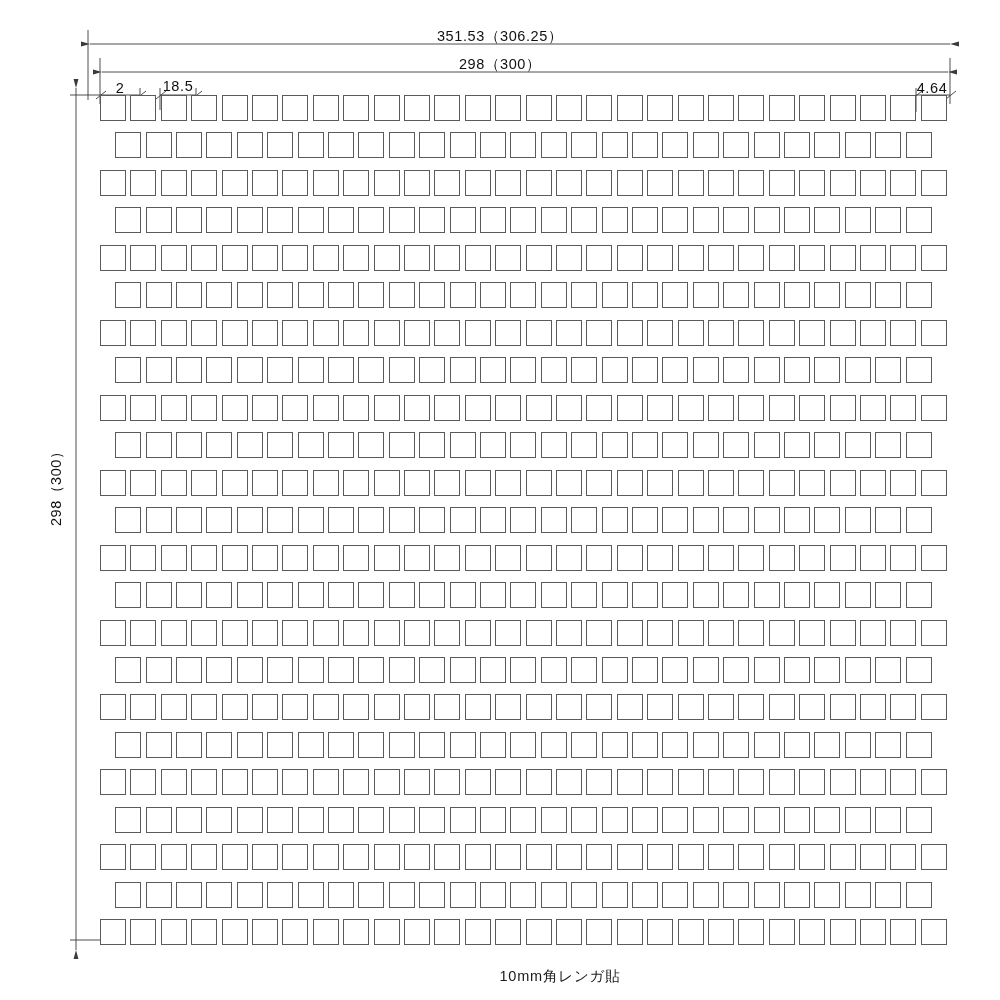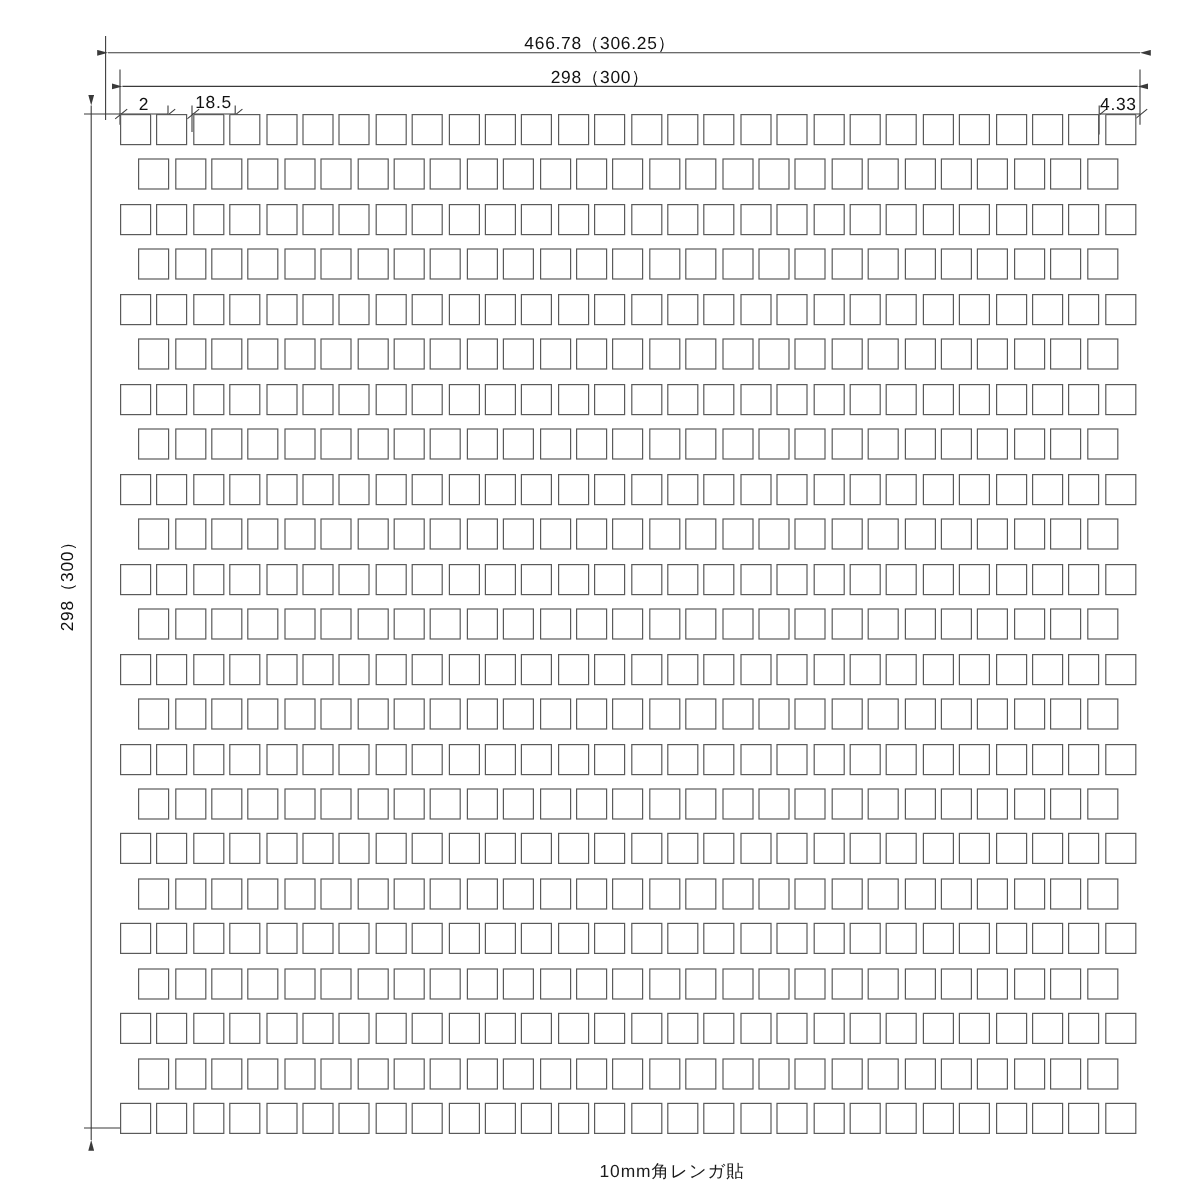--- a/index.html
+++ b/index.html
@@ -750,26 +750,26 @@
       <div class="tile" style="left: 708px; top: 919.3px; width: 26px; height: 26px;"></div>
       <div class="tile" style="left: 738.4px; top: 919.3px; width: 26px; height: 26px;"></div>
       <div class="tile" style="left: 768.8px; top: 919.3px; width: 26px; height: 26px;"></div>
       <div class="tile" style="left: 799.2px; top: 919.3px; width: 26px; height: 26px;"></div>
       <div class="tile" style="left: 829.6px; top: 919.3px; width: 26px; height: 26px;"></div>
       <div class="tile" style="left: 860px; top: 919.3px; width: 26px; height: 26px;"></div>
       <div class="tile" style="left: 890.4px; top: 919.3px; width: 26px; height: 26px;"></div>
       <div class="tile" style="left: 920.8px; top: 919.3px; width: 26px; height: 26px;"></div>
     </div>
 
-  <div class="dim-text dim-top-outer">466.78（306.25）</div>
+  <div class="dim-text dim-top-outer">351.53（306.25）</div>
 
   <div class="dim-text dim-top-inner">298（300）</div>
 
   <div class="dim-text dim-left-small">2</div>
 
   <div class="dim-text dim-module">18.5</div>
 
-  <div class="dim-text dim-right-small">4.33</div>
+  <div class="dim-text dim-right-small">4.64</div>
 
   <div class="dim-text dim-vert">298（300）</div>
 
   <div class="caption">10mm角レンガ貼</div>
 </div>
 
 </body></html>

